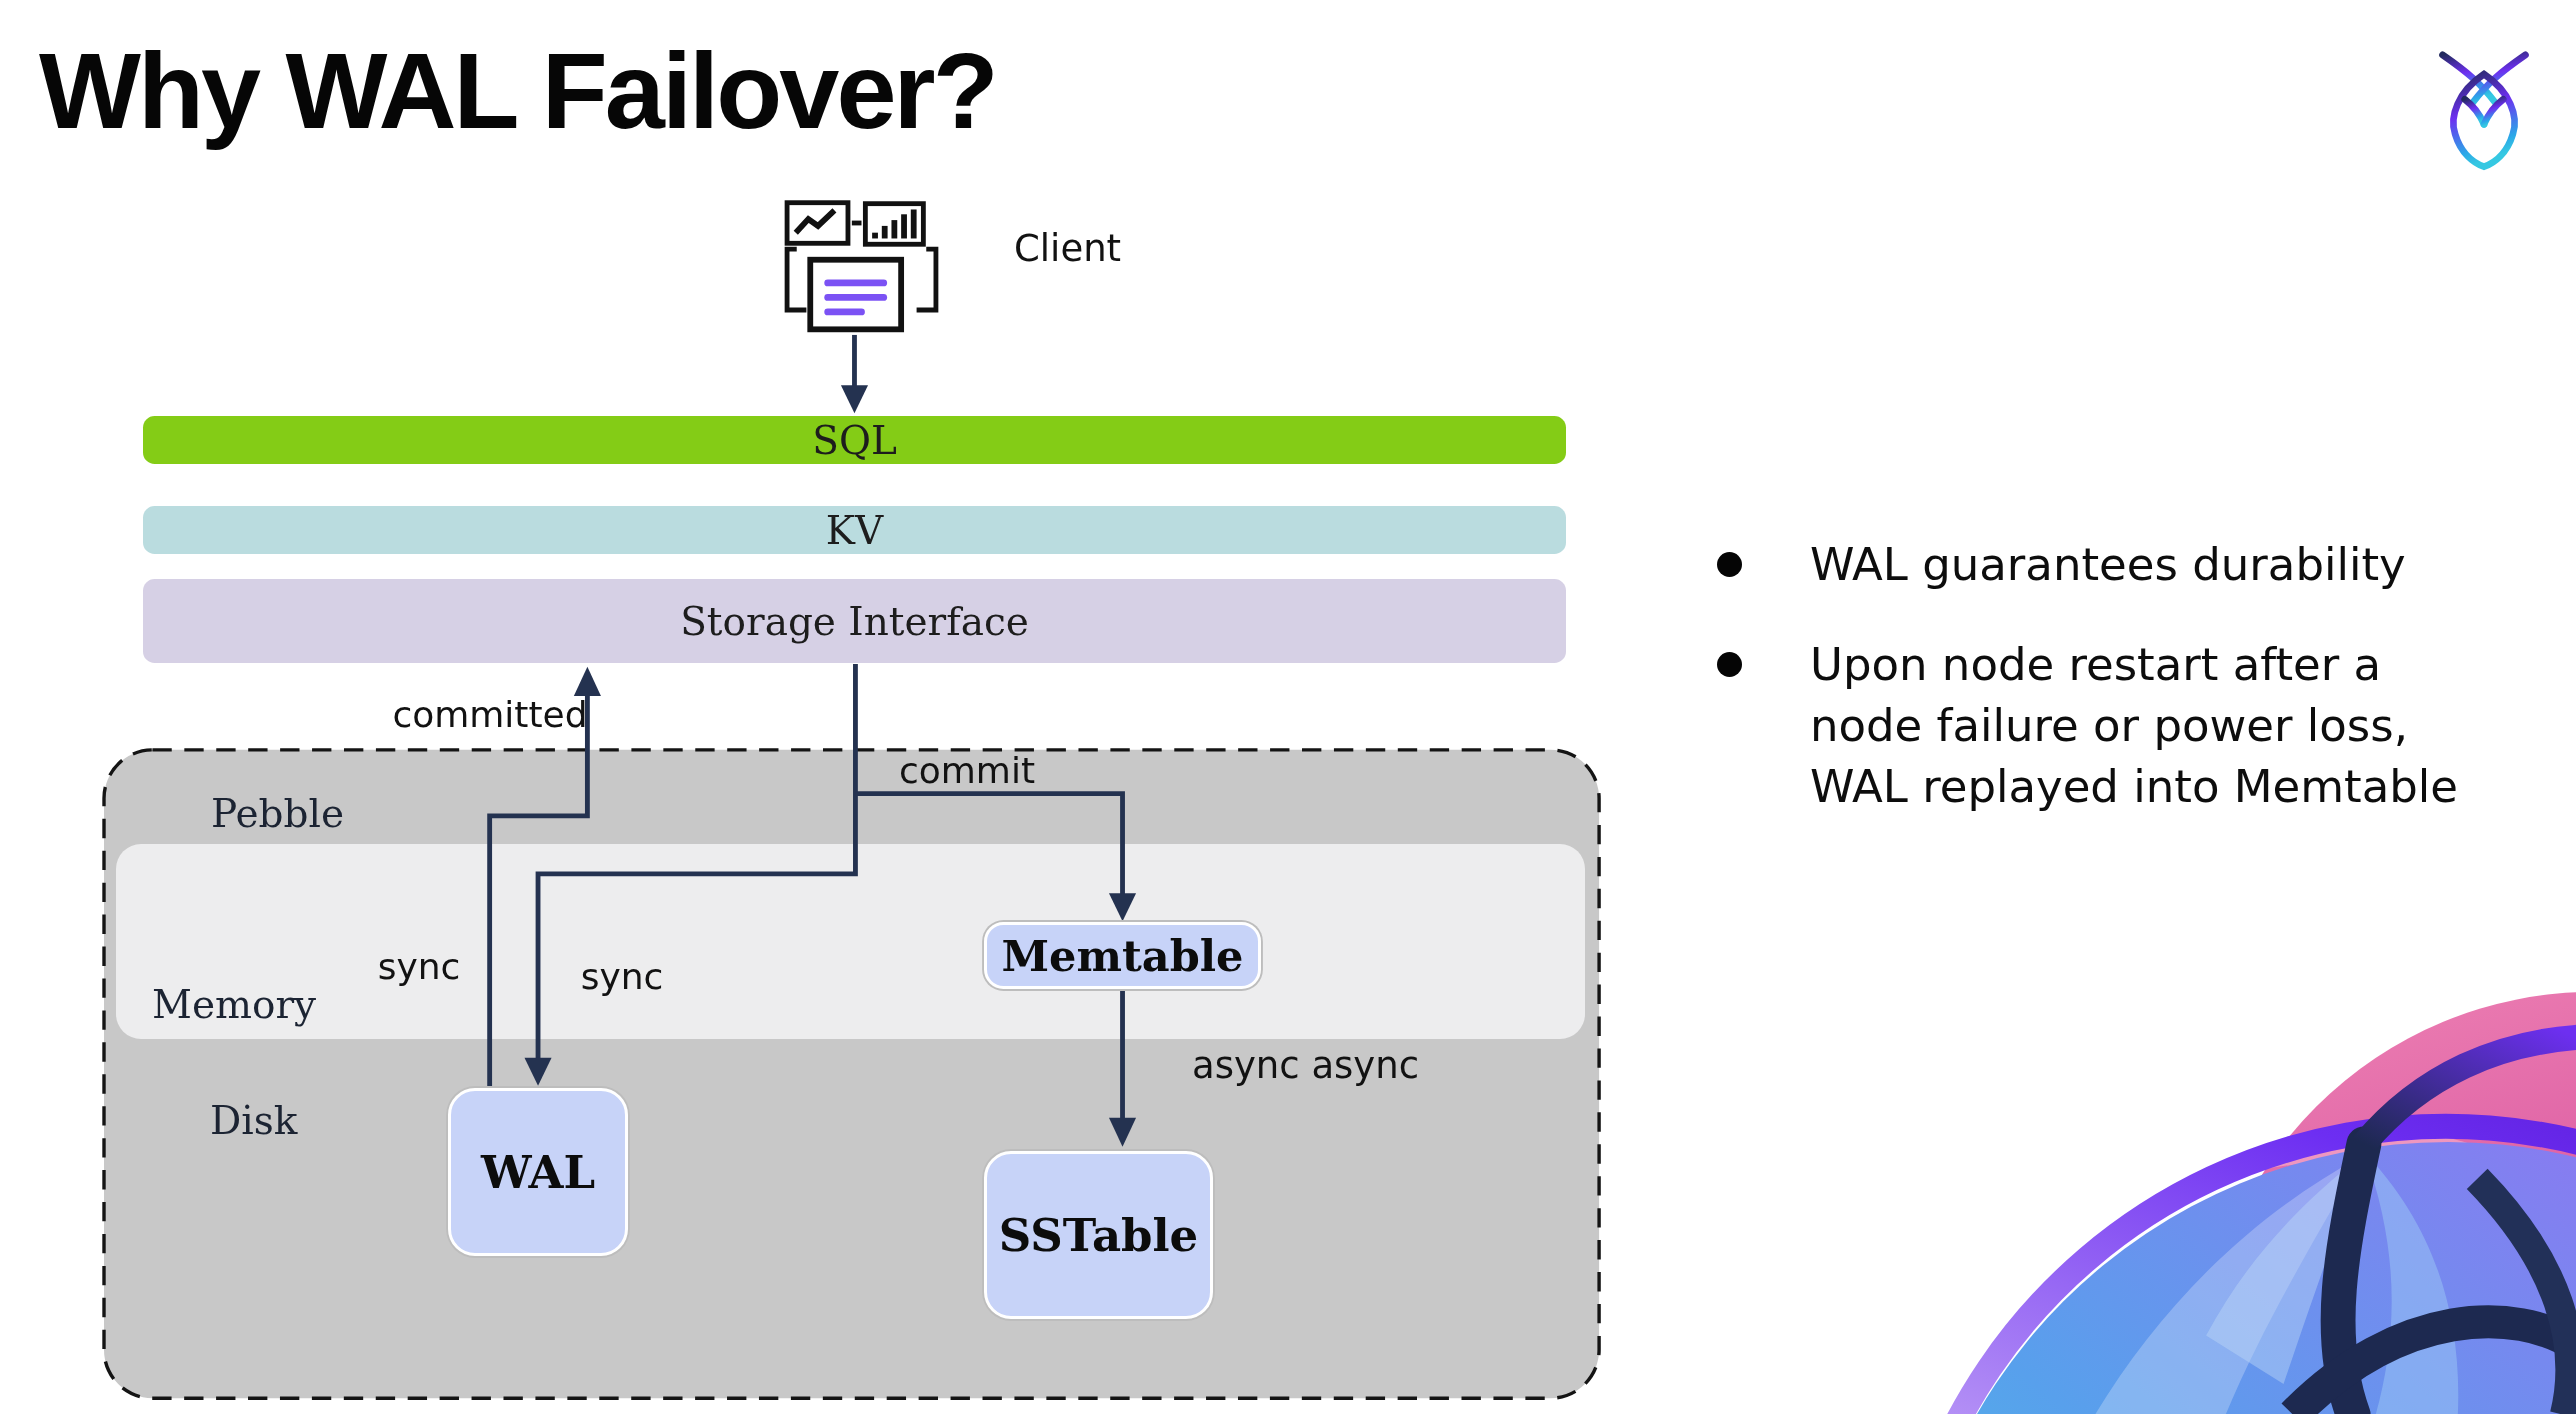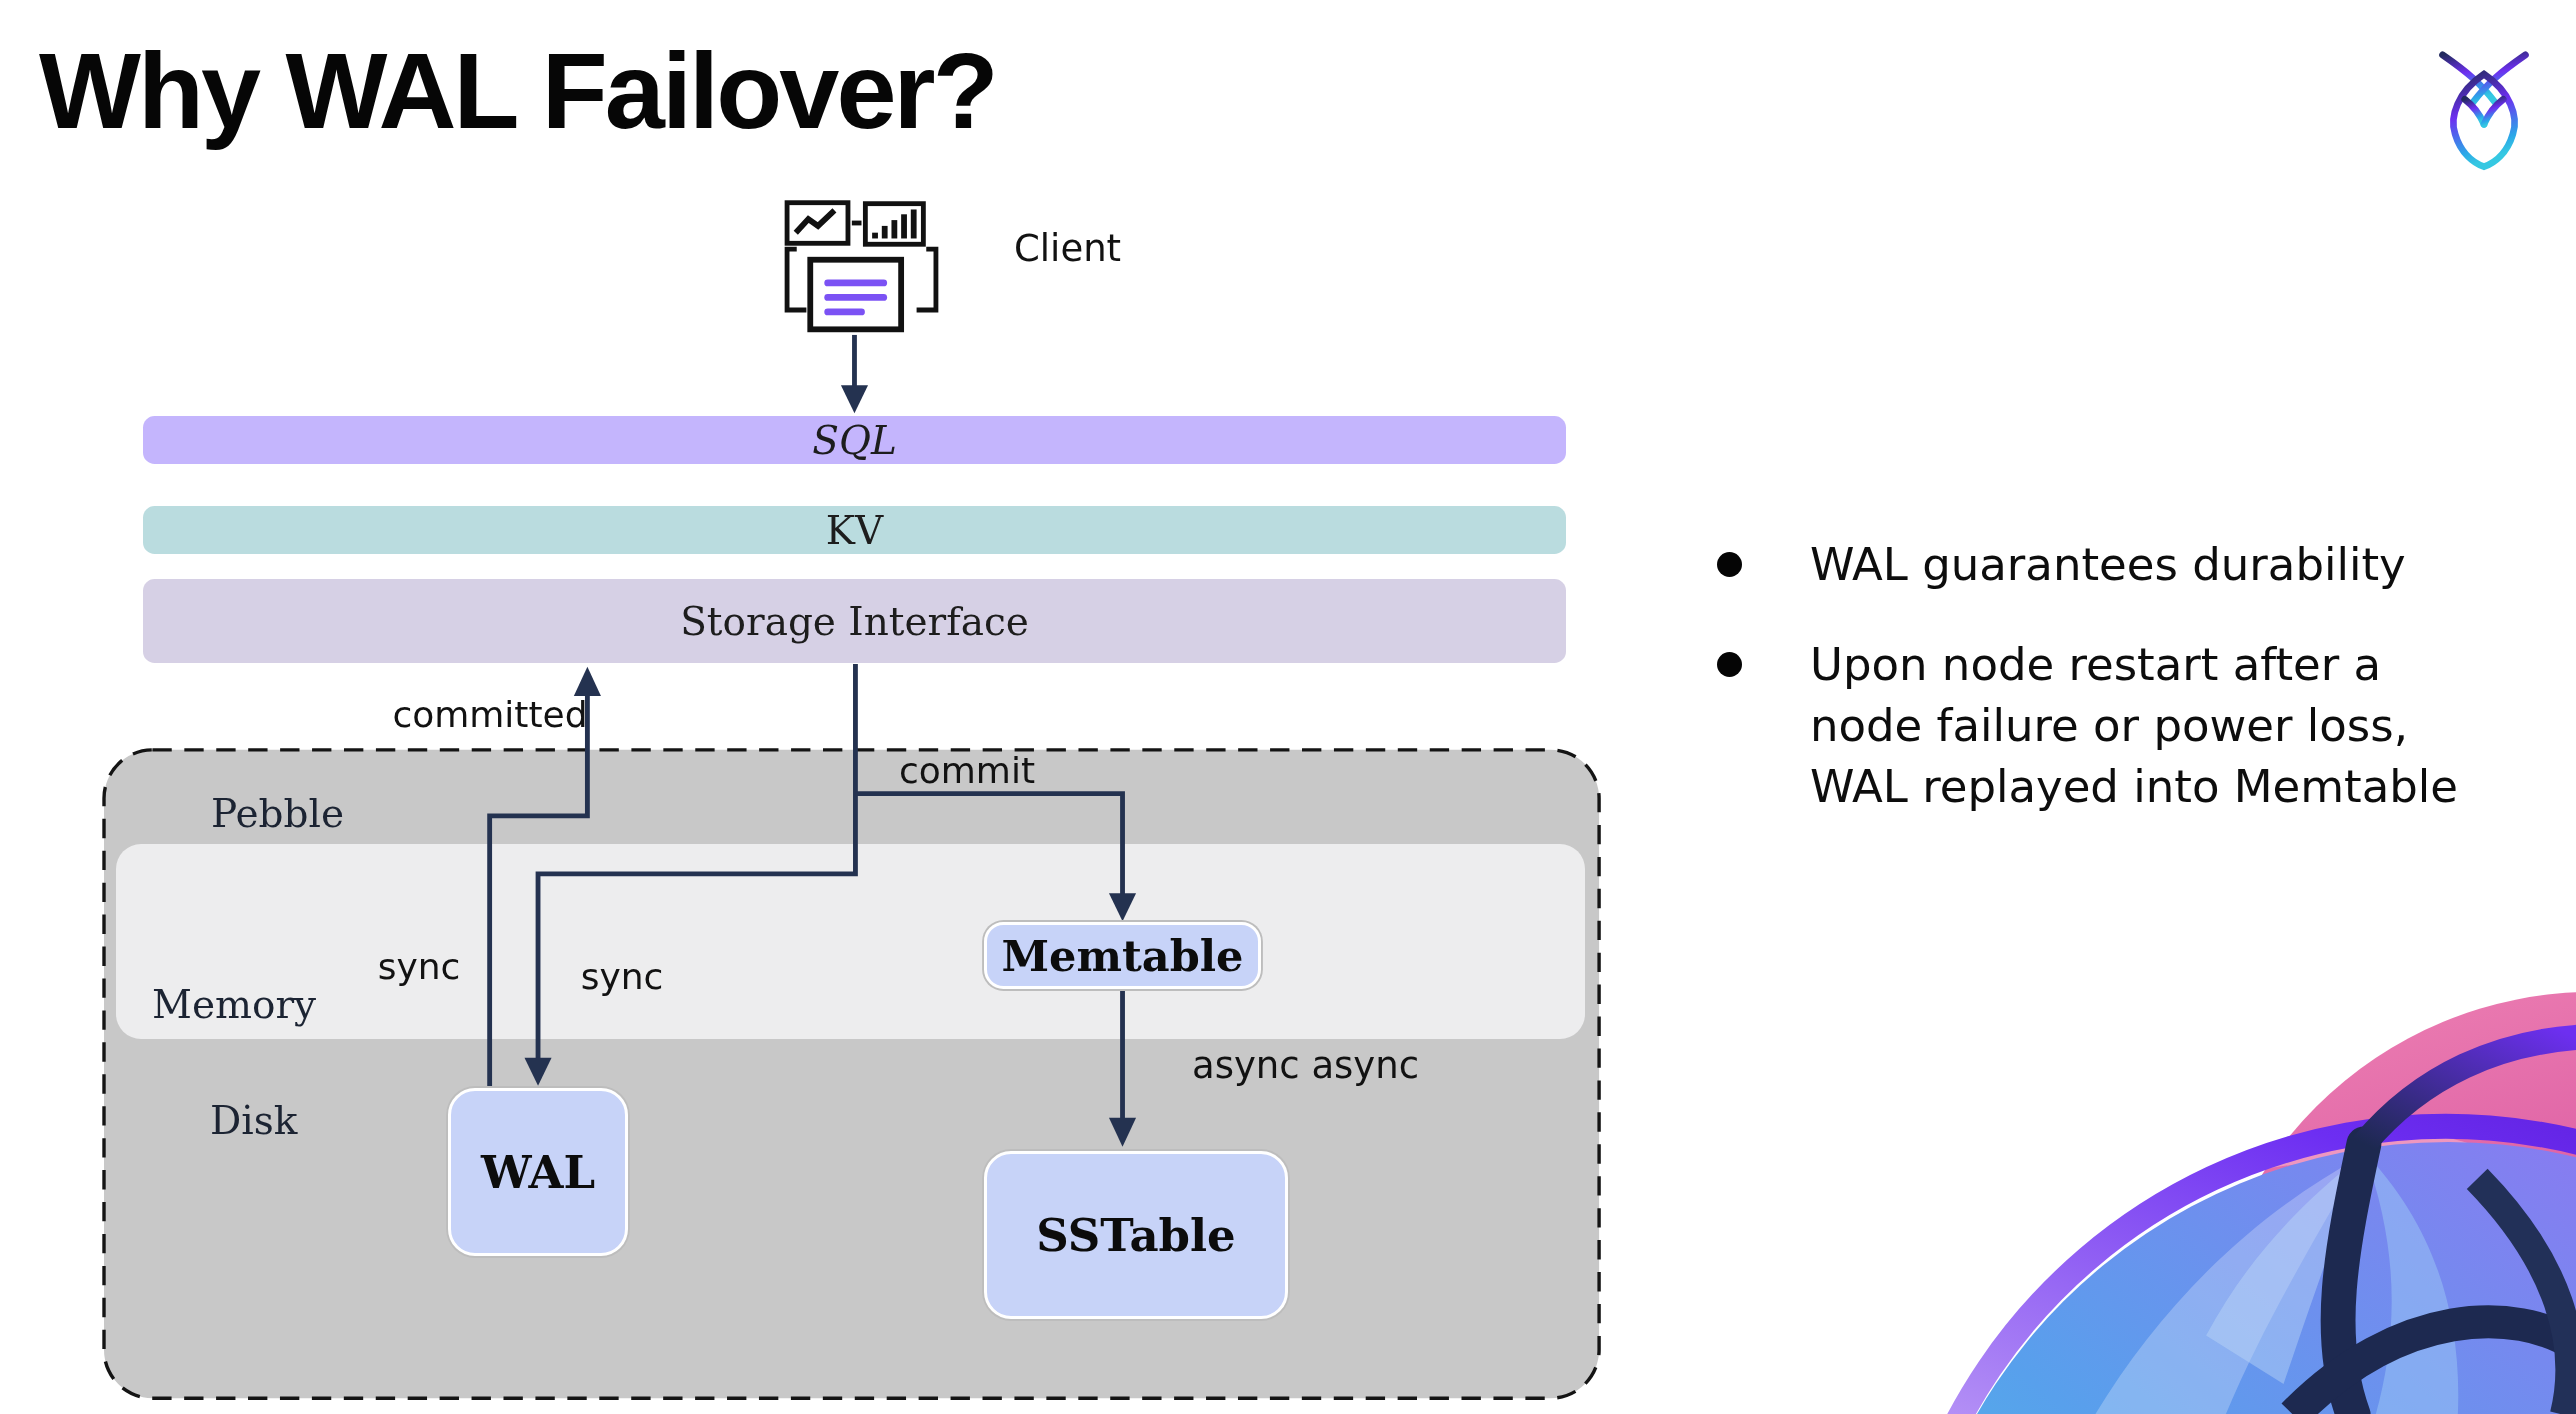--- a/index.html
+++ b/index.html
@@ -19,21 +19,21 @@
   
   .memory-band{position:absolute;left:116px;top:844px;width:1469px;height:195px;
                background:#ededee;border-radius:25px;}
   .serif-label{position:absolute;font-family:"DejaVu Serif",serif;font-size:39px;color:#1c2433;line-height:1;}
   
   .node{position:absolute;background:#c7d3f8;border:3.9px solid #ffffff;border-radius:27px;
         box-shadow:0 0 0 1.9px #bdbdbd;display:flex;align-items:center;justify-content:center;
         font-family:"DejaVu Serif",serif;font-weight:bold;color:#0c0c0c;box-sizing:border-box;z-index:5;}
   .node.wal{left:448px;top:1088px;width:180px;height:168px;font-size:45px;}
   .node.memtable{left:984px;top:922px;width:277px;height:67px;border-radius:19.4px;font-size:43px;}
-  .node.sstable{left:984px;top:1151px;width:304px;height:168px;font-size:45px;}
+  .node.sstable{left:984px;top:1151px;width:229px;height:168px;font-size:45px;}
   
   .edge-label{position:absolute;font-family:"DejaVu Sans",sans-serif;font-size:36px;color:#121212;
               transform:translate(-50%,-50%);white-space:nowrap;z-index:6;}
   .edge-label.left-anchor{transform:translate(0,-50%);}
   
   .client-label{position:absolute;left:1014px;top:248px;transform:translateY(-50%);
                 font-family:"DejaVu Sans",sans-serif;font-size:37px;color:#121212;}
   
   .bullets{position:absolute;left:1711px;top:534px;width:774px;list-style:none;margin:0;padding:0;}
   .bullets li{position:relative;padding-left:99px;font-family:"DejaVu Sans",sans-serif;
@@ -89,21 +89,21 @@
       <rect x="32" y="68" width="94" height="72" fill="#ffffff" stroke-width="6"></rect>
     </g>
     <g stroke="#7b52f4" stroke-width="7" stroke-linecap="round">
       <line x1="50" y1="92" x2="108" y2="92"></line>
       <line x1="50" y1="107" x2="108" y2="107"></line>
       <line x1="50" y1="122" x2="85" y2="122"></line>
     </g>
   </svg>
   <div class="client-label">Client</div>
 
-  <div class="bar sql" style="background-color: #c4b5fd; font-style: italic;">
+  <div class="bar sql" style="background-color: #84cc16;">
     <span class="bar-label">SQL</span>
   </div>
   <div class="bar kv" style="background-color: rgb(186, 220, 223); justify-content: center;">
     <span class="bar-label">KV</span>
   </div>
   <div class="bar storage" style="background-color: rgb(214, 208, 229);">
     <span class="bar-label">Storage Interface</span>
   </div>
 
   <svg class="abs" style="left:100px;top:746px;" width="1506" height="659" viewBox="0 0 1556 681">

